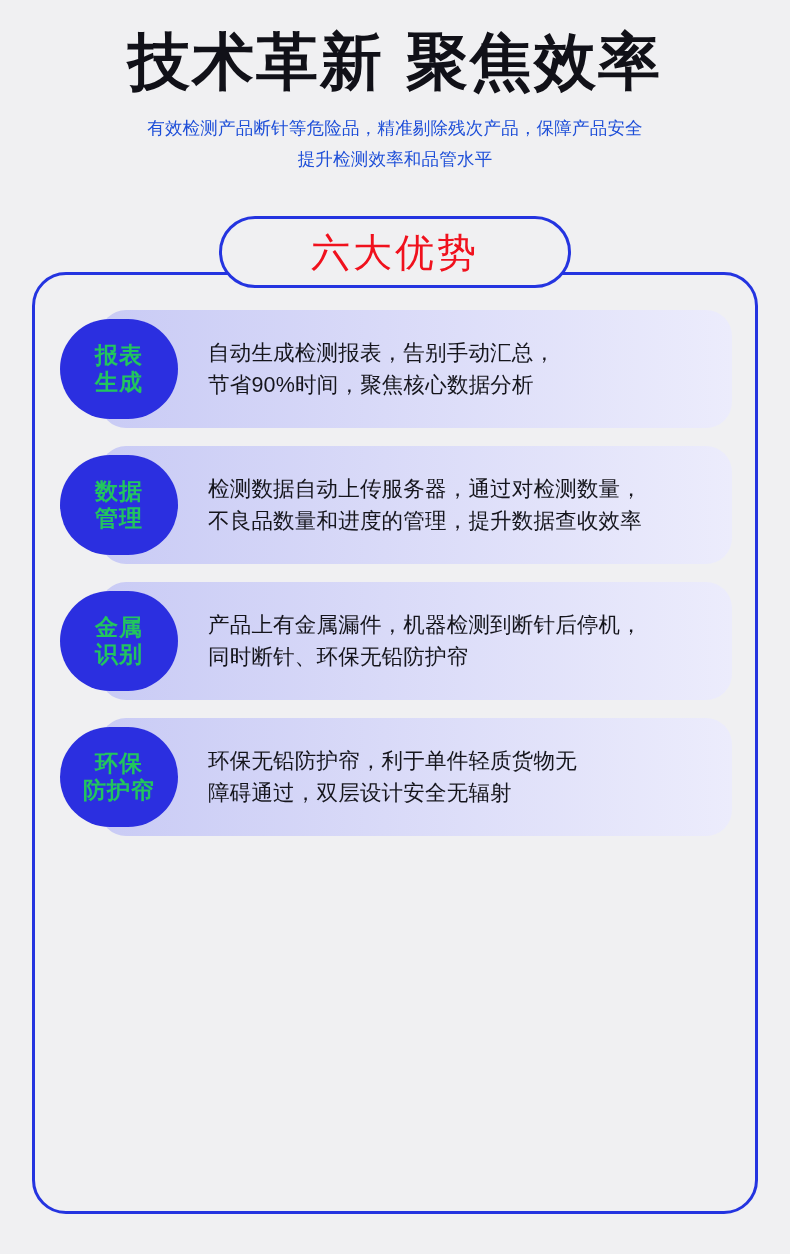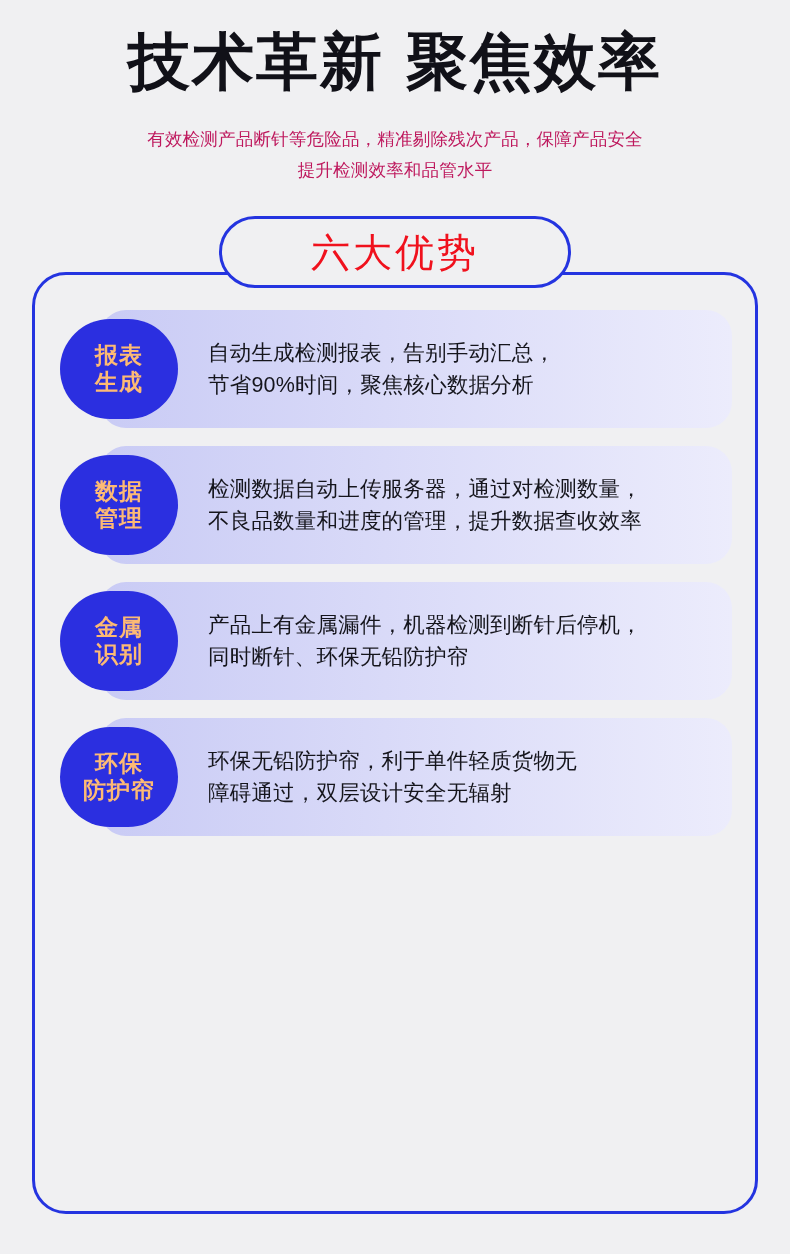--- a/index.html
+++ b/index.html
@@ -31,26 +31,25 @@
     color: #111118;
     letter-spacing: 2px;
     line-height: 1.15;
     margin: 0;
   }
   .main-title .gap {
     display: inline-block;
     width: 22px;
   }
   .subtitle {
-    margin-top: 28px;
+    margin-top: 16px;
     font-size: 17.5px;
-    color: #be185d;
+    color: #1d4ed8;
     line-height: 1.75;
     letter-spacing: 0.2px;
-    font-family: Liberation Mono, monospace;
   }
 
   
   .frame {
     position: absolute;
     left: 32px;
     top: 272px;
     width: 726px;
     height: 942px;
     border: 3px solid #2434e0;
@@ -110,21 +109,21 @@
     left: 0;
     top: 9px;
     width: 118px;
     height: 100px;
     background: #2b2fe0;
     border-radius: 50px;
     display: flex;
     flex-direction: column;
     align-items: center;
     justify-content: center;
-    color: #fdba74;
+    color: #22c55e;
     font-size: 23px;
     font-weight: bold;
     line-height: 1.18;
     letter-spacing: 1px;
     box-shadow: 0 0 0 0 rgba(0,0,0,0);
   }
   .pill span {
     display: block;
   }
   .row-text {

